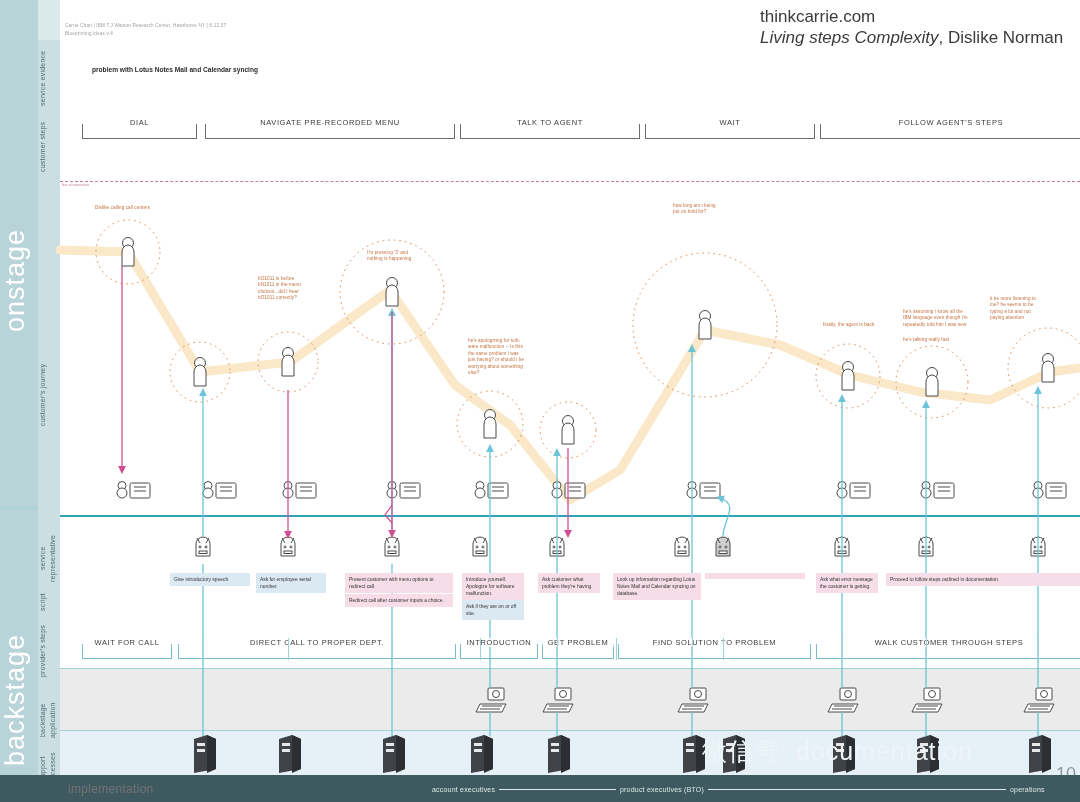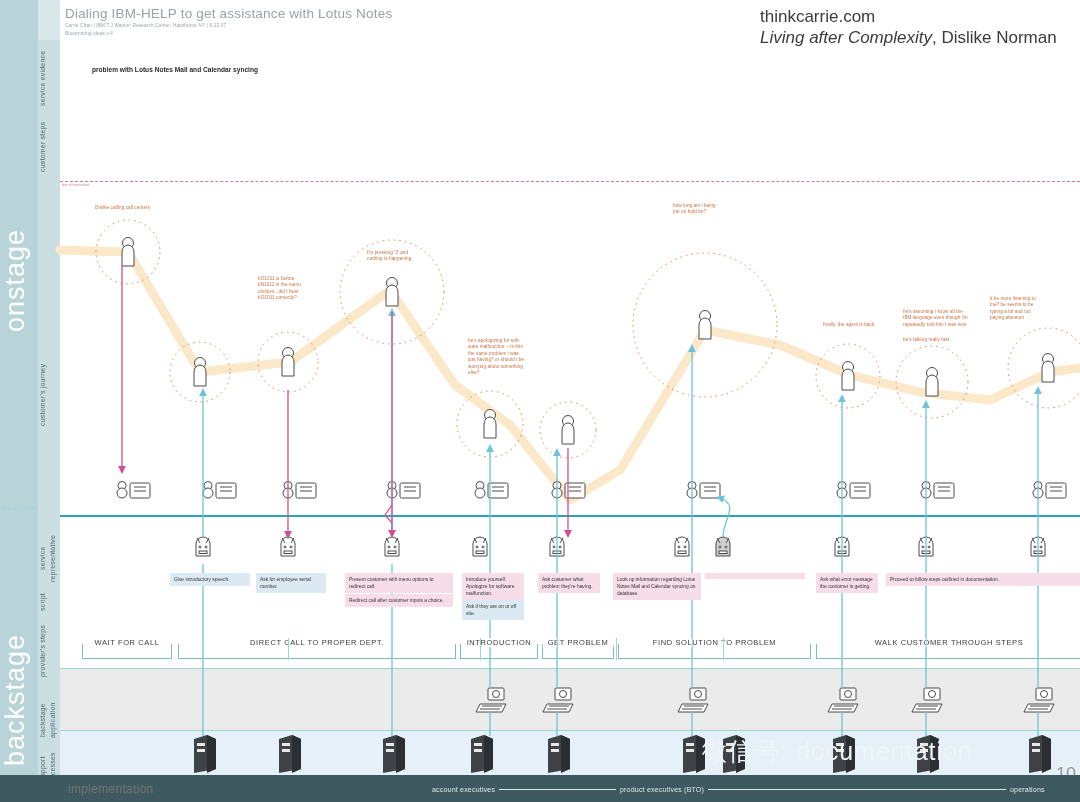--- a/index.html
+++ b/index.html
@@ -110,33 +110,44 @@
   <div class="sublbl" style="top:582px;height:40px;">script</div>
   <div class="sublbl" style="top:620px;height:62px;">provider's steps</div>
   <div class="sublbl" style="top:690px;height:60px;white-space:pre;">backstage<br>application</div>
   <div class="sublbl" style="top:745px;height:48px;white-space:pre;">support<br>processes</div>
 
   <div class="canvas">
 
     <div class="zone zone-app" style="top:668px;height:62px;"></div>
     <div class="zone zone-supp" style="top:730px;height:45px;"></div>
 
-    <div class="hdr-title">Dialing IBM-HELP to get assistance with Lotus Notes</div>
     <div class="hdr-sub1">Carrie Chan | IBM T.J Watson Research Center, Hawthorne NY | 6.12.07</div>
     <div class="hdr-sub2">Blueprinting ideas v.4</div>
 
     <div class="brand">
       <div>thinkcarrie.com</div>
-      <div><i>Living after Complexity</i><span>, Dislike Norman</span></div>
+      <div><i>Living steps Complexity</i><span>, Dislike Norman</span></div>
     </div>
 
     <div class="evidence">
       <span>problem with Lotus Notes Mail and Calendar syncing</span>
     </div>
 
+    <div class="phrow" id="cust-phases" style="left:0;top:118px;width:1020px;">
+        <div class="bracket" style="left: 22px; width: 115px;"></div>
+        <div class="phlabel" style="left: 79.5px;">DIAL</div>
+        <div class="bracket" style="left: 145px; width: 250px;"></div>
+        <div class="phlabel" style="left: 270px;">NAVIGATE PRE-RECORDED MENU</div>
+        <div class="bracket" style="left: 400px; width: 180px;"></div>
+        <div class="phlabel" style="left: 490px;">TALK TO AGENT</div>
+        <div class="bracket" style="left: 585px; width: 170px;"></div>
+        <div class="phlabel" style="left: 670px;">WAIT</div>
+        <div class="bracket" style="left: 760px; width: 262px;"></div>
+        <div class="phlabel" style="left: 891px;">FOLLOW AGENT'S STEPS</div>
+      </div>
 
     <div class="sep-dash" style="top:181px;"></div>
     <div style="position:absolute;left:2px;top:183px;font-size:3.6px;color:#c77b9c;">line of interaction</div>
 
     <div class="sep-vis" style="top:515px;"></div>
     <div style="position:absolute;left:-58px;top:505px;font-size:5.5px;color:#9ed3da;">line of visibility</div>
     <div class="sep-int" style="top:668px;"></div>
     <div class="sep-int" style="top:730px;"></div>
 
     <svg class="journey" width="1020" height="802">

